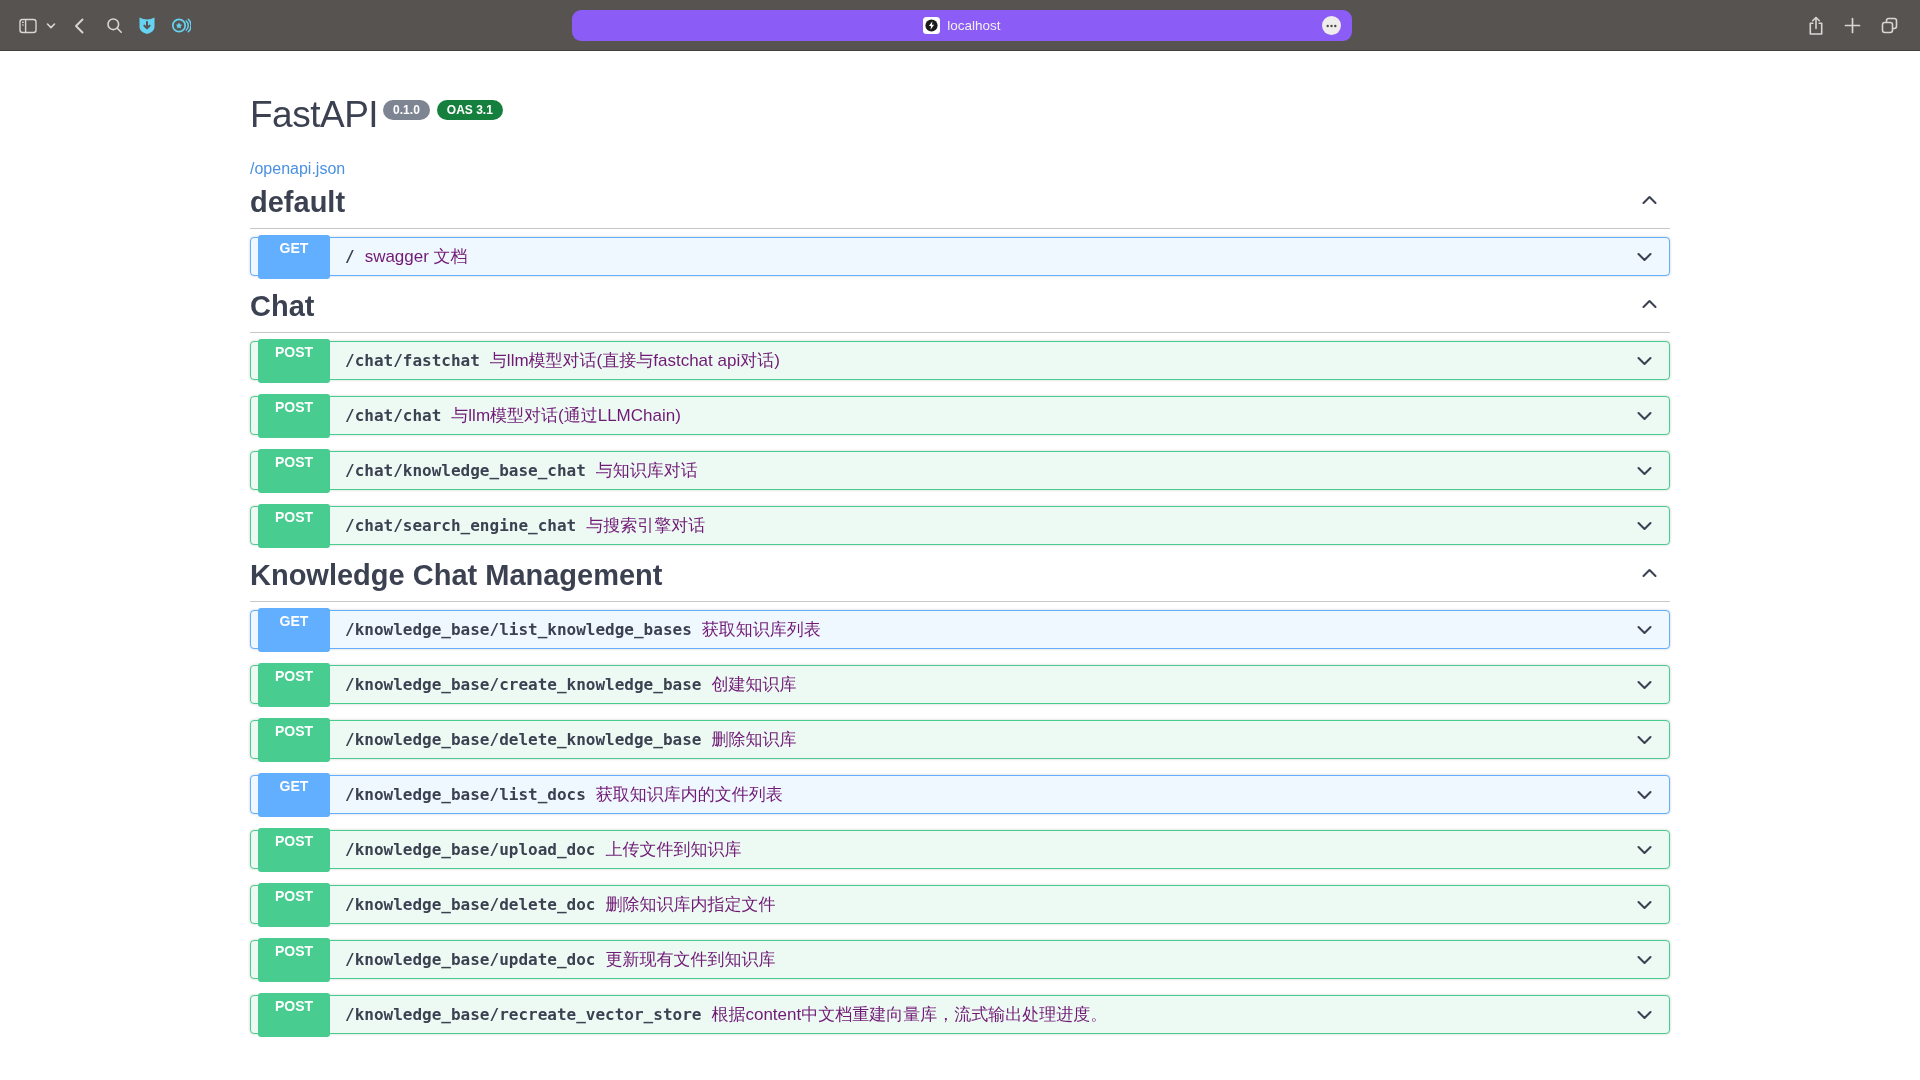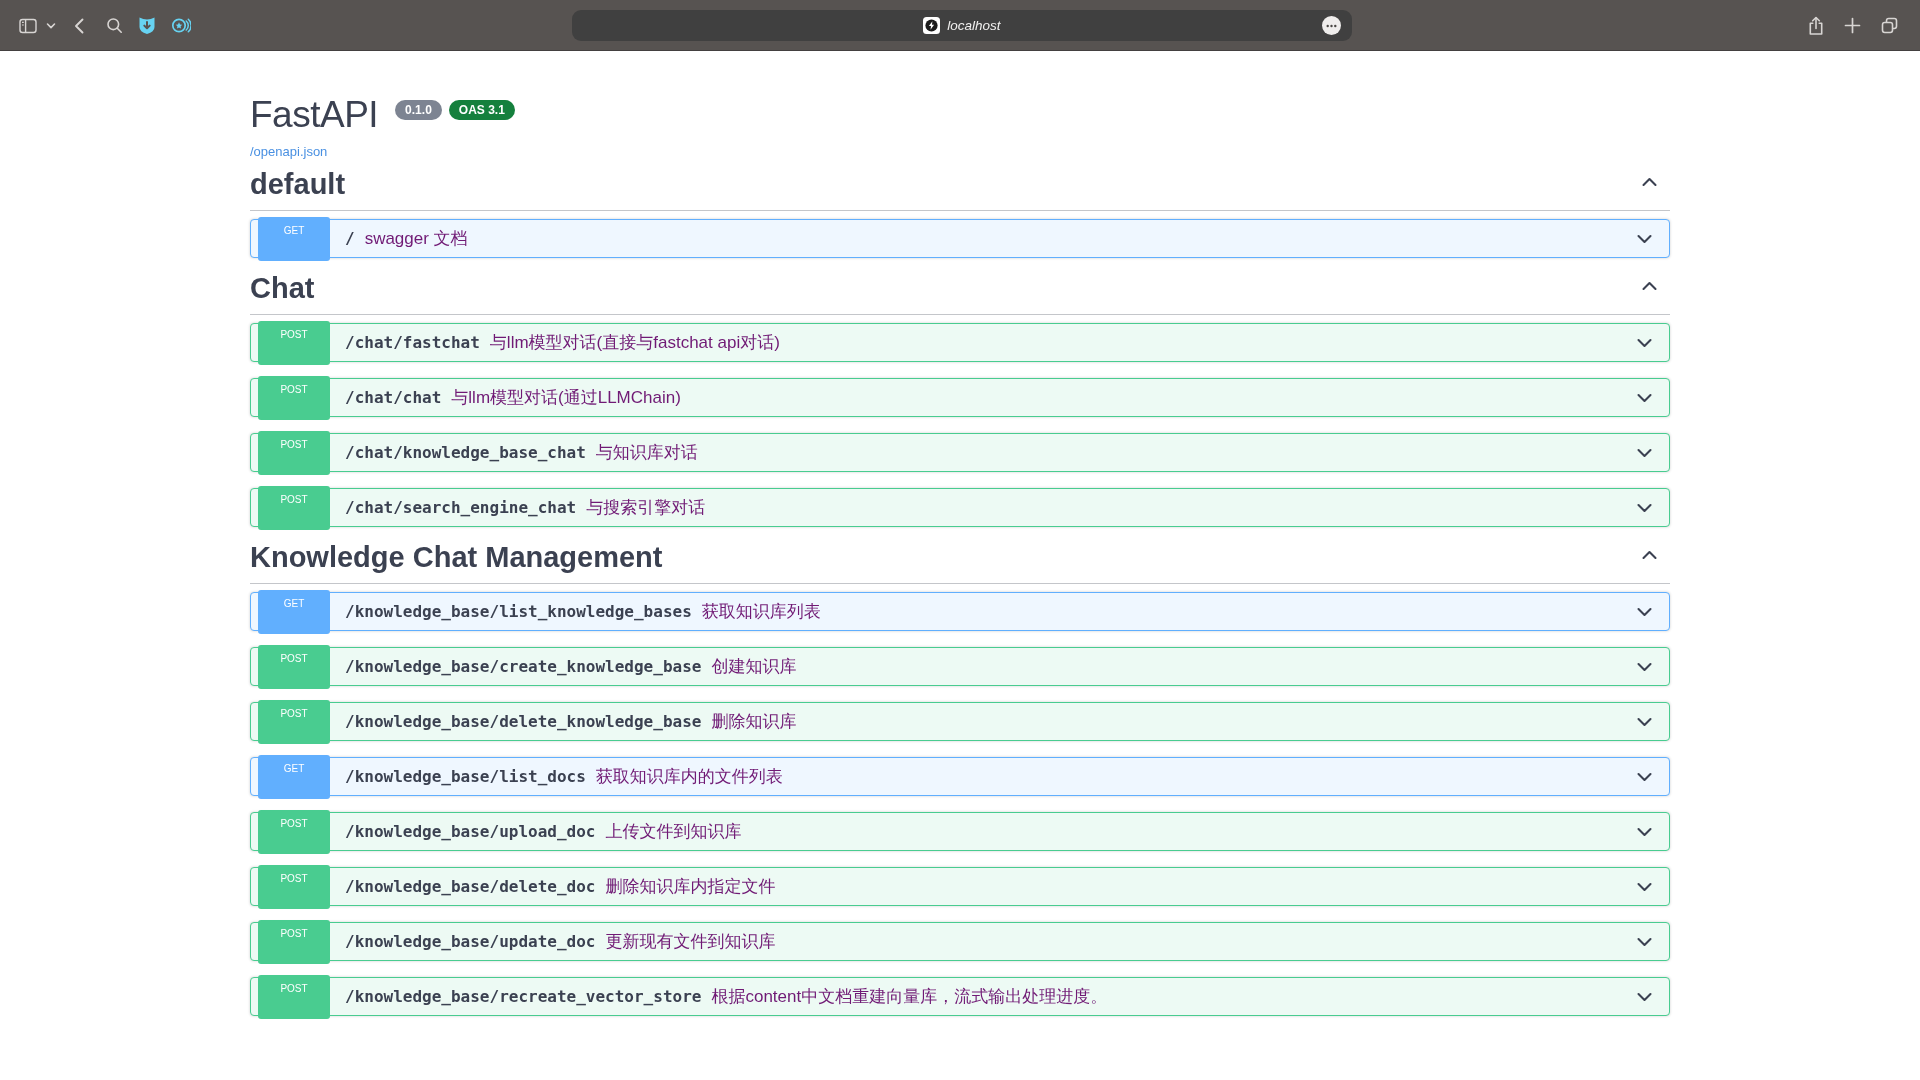--- a/index.html
+++ b/index.html
@@ -10,61 +10,61 @@
   .chrome { position: relative; height: 51px; background:#575351;
             border-bottom:1px solid #434040; }
   .chrome svg { display:block; }
   .chrome-left { position:absolute; left:18px; top:0; height:51px;
                  display:flex; align-items:center; }
   .tb-btn { display:flex; align-items:center; justify-content:center; cursor:pointer; }
   .ml8 { margin-left:8px; } .ml16 { margin-left:16px; } .ml20 { margin-left:20px; }
   .ml15 { margin-left:15px; }
 
   .url-field { position:absolute; left:572px; top:10px; width:780px; height:31px;
-               background:#404040; border-radius:9px; cursor:text;font-style:italic; }
+               background:#8b5cf6; border-radius:9px; cursor:text; }
   .url-center { position:absolute; inset:0; display:flex; align-items:center;
                 justify-content:center; gap:7px; }
   .url-text { color:#F2F1F0; font-size:13.5px; }
   .page-menu-btn { position:absolute; right:11px; top:6px; width:19px; height:19px;
                    border-radius:50%; background:#EFEDEC; display:flex;
                    align-items:center; justify-content:center; cursor:pointer; }
 
   .chrome-right { position:absolute; right:20px; top:0; height:51px;
                   display:flex; align-items:center; gap:17px; }
 
   
   .swagger { width:1420px; margin:0 auto; }
   .info { padding-top:42px; }
   .info-title-row { display:flex; align-items:flex-start; }
   h1.api-title { font-size:37px; line-height:44px; font-weight:400; color:#3b4151;
                  letter-spacing:-0.5px; }
-  .badges { display:flex; gap:7px; margin-left:17px; margin-top:7px; }
+  .badges { display:flex; gap:7px; margin-left:5px; margin-top:7px; }
   .badge { height:20px; line-height:20px; padding:0 10px; border-radius:10px;
            font-size:12px; font-weight:700; color:#fff; white-space:nowrap; }
   .badge-version { background:#7d8492; }
   .badge-oas { background:#15803d; }
-  .spec-link { display:inline-block; margin-top:7px; font-size:13px; color:#4990e2;
+  .spec-link { display:inline-block; margin-top:23px; font-size:16px; color:#4990e2;
                text-decoration:none; cursor:pointer; }
 
   .section-first { margin-top:64px; }
   .section { margin-top:10px; }
   .section-header { display:flex; align-items:center; justify-content:space-between;
                     padding:0 10px 12px 0; border-bottom:1px solid rgba(59,65,81,.3);
                     cursor:pointer; }
   .section-header h3 { font-size:29px; line-height:28px; font-weight:700; color:#3b4151; }
   .rows { padding-top:8px; }
 
   .opblock { height:39px; margin-bottom:16px; border-radius:4px; display:flex;
              align-items:center; padding:0 14px 0 7px; border:1px solid;
              box-shadow:0 0 3px rgba(0,0,0,.19); cursor:pointer; }
   .method-get  { background:#EFF7FF; border-color:#61affe; }
   .method-post { background:#EDFAF4; border-color:#49cc90; }
   .method-badge { min-width:72px; height:44px; line-height:27px; text-align:center;
-                  border:none; border-radius:3px; color:#fff; font-size:10px;
-                  font-weight:400; font-family:"Liberation Sans", sans-serif; }
+                  border:none; border-radius:3px; color:#fff; font-size:14px;
+                  font-weight:700; font-family:"Liberation Sans", sans-serif; }
   .method-get  .method-badge { background:#61affe; }
   .method-post .method-badge { background:#49cc90; }
   .path { margin-left:15px; font-family:"DejaVu Sans Mono","Liberation Mono",monospace;
           font-weight:700; font-size:16px; color:#3b4151; white-space:nowrap; }
   .desc { margin-left:10px; font-size:17px; color:#701a75; white-space:nowrap;
           overflow:hidden; text-overflow:ellipsis; }
   .row-chevron { margin-left:auto; display:flex; align-items:center; }
 </style>
 </head>
 <body>

